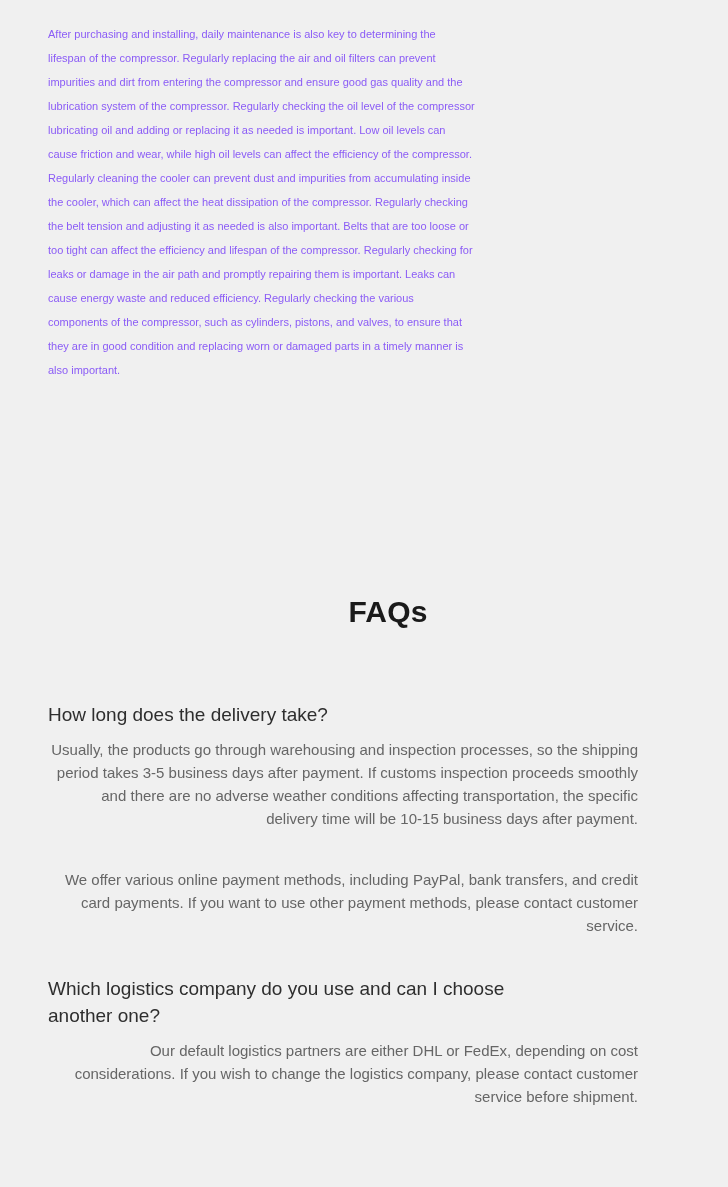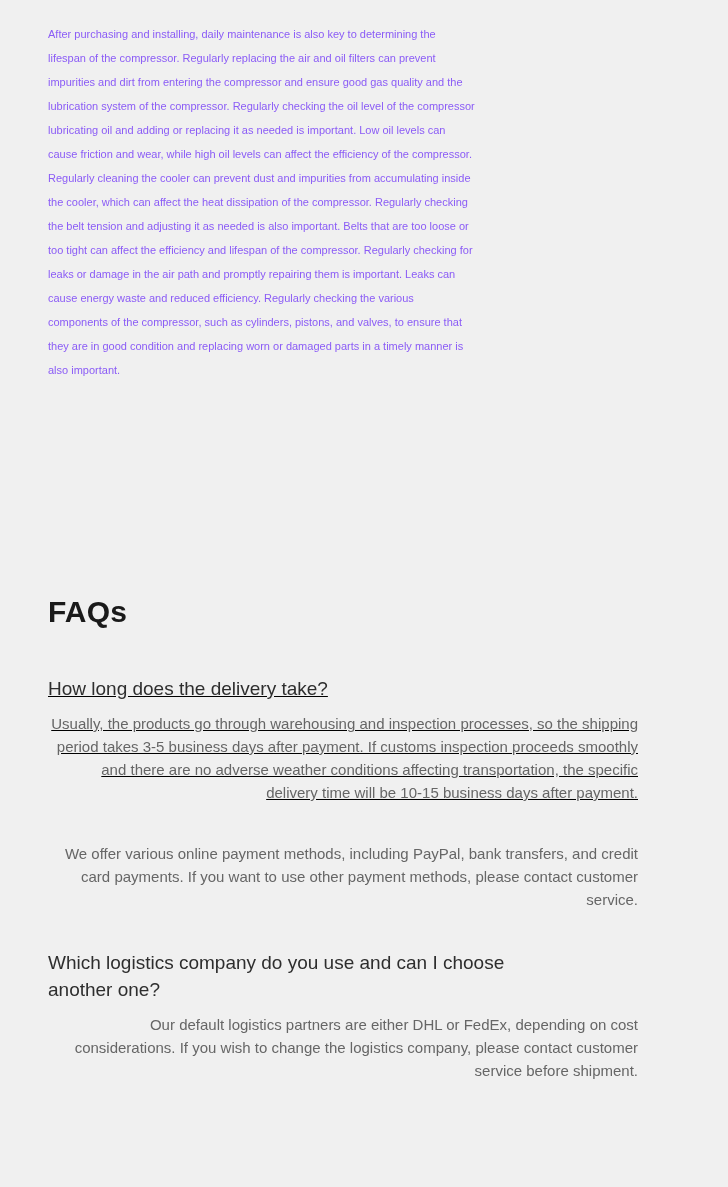--- a/index.html
+++ b/index.html
@@ -23,24 +23,24 @@
     line-height: 24px;
     color: #8b5cf6;
   }
   .faq-title {
     margin: 212px 0 0 0;
     font-size: 30px;
     line-height: 36px;
     font-weight: bold;
     color: #1a1a1a;
     letter-spacing: 0.2px;
+    text-align: center;
   }
   .faq-item.first {
-    margin-top: 45px;
-    text-decoration: underline;
+    margin-top: 71px;
   }
   .faq-item + .faq-item {
     margin-top: 38px;
   }
   .faq-question {
     margin: 0 0 10px 0;
     max-width: 520px;
     font-size: 19px;
     line-height: 27px;
     font-weight: 400;

